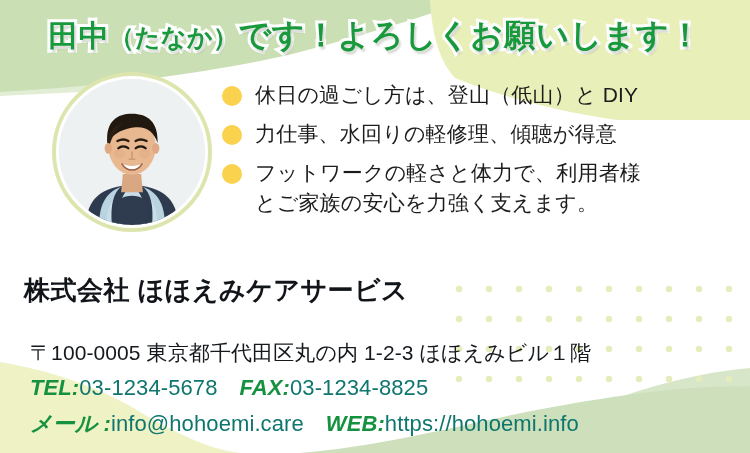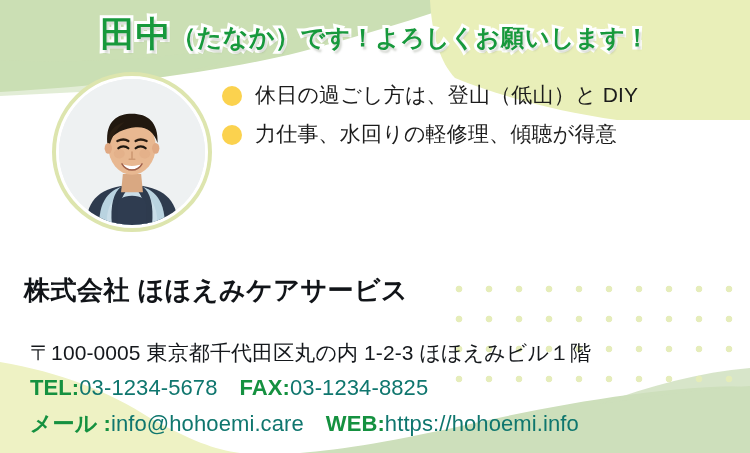--- a/index.html
+++ b/index.html
@@ -43,23 +43,23 @@
     white-space:nowrap;
     font-weight:bold;
     letter-spacing:.5px;
     color:#17993c;
     -webkit-text-stroke:6px #ffffff;
     paint-order:stroke fill;
     font-size:35px;
     line-height:44px;
     text-shadow:2px 3px 2px rgba(120,130,110,.30);
   }
-  .headline .name { font-size:35px; }
+  .headline .name { font-size:30px; }
   .headline .furigana { font-size:25px;margin-top:18px; }
-  .headline .rest { font-size:24px; }
+  .headline .rest { font-size:32px; }
 
   
   .portrait-wrap {
     position:absolute;
     left:52px; top:72px;
     width:160px; height:160px;
     border-radius:50%;
     background:#ffffff;
     border:4px solid #dde5ae;
     overflow:hidden;
@@ -121,21 +121,21 @@
   .contact-line {
     position:absolute;
     left:30px;
     font-size:22px;
     white-space:nowrap;
     color:#15181c;
     letter-spacing:.1px;
   }
   .contact-line.l1 { top:375px; }
   .contact-line.l2 { top:409px; }
-  .lbl { color:#159140; font-weight:bold; }
+  .lbl { color:#159140; font-weight:bold;font-style:italic; }
   .val { color:#0f766e; }
   .gap { display:inline-block; width:22px; }
 </style>
 </head>
 <body>
 
 <div id="card">
 
   <div class="bg">
     <svg viewBox="0 0 750 453" preserveAspectRatio="none">
@@ -204,20 +204,27 @@
 
   <div class="bullets">
     <div class="bullet-row">
       <span class="dot"></span>
       <span class="btext">休日の過ごし方は、登山（低山）と DIY</span>
     </div>
     <div class="bullet-row">
       <span class="dot"></span>
       <span class="btext">力仕事、水回りの軽修理、傾聴が得意</span>
     </div>
+    <div class="bullet-row">
+      <span class="dot"></span>
+      <span class="btext">
+        <span>フットワークの軽さと体力で、利用者様</span><br>
+        <span>とご家族の安心を力強く支えます。</span>
+      </span>
+    </div>
   </div>
 
   <div class="company">株式会社 ほほえみケアサービス</div>
 
   <div class="address">〒100-0005 東京都千代田区丸の内 1-2-3 ほほえみビル１階</div>
 
   <div class="contact-line l1">
     <span class="lbl">TEL:</span><span class="val">03-1234-5678</span><span class="gap"></span><span class="lbl">FAX:</span><span class="val">03-1234-8825</span>
   </div>
 

